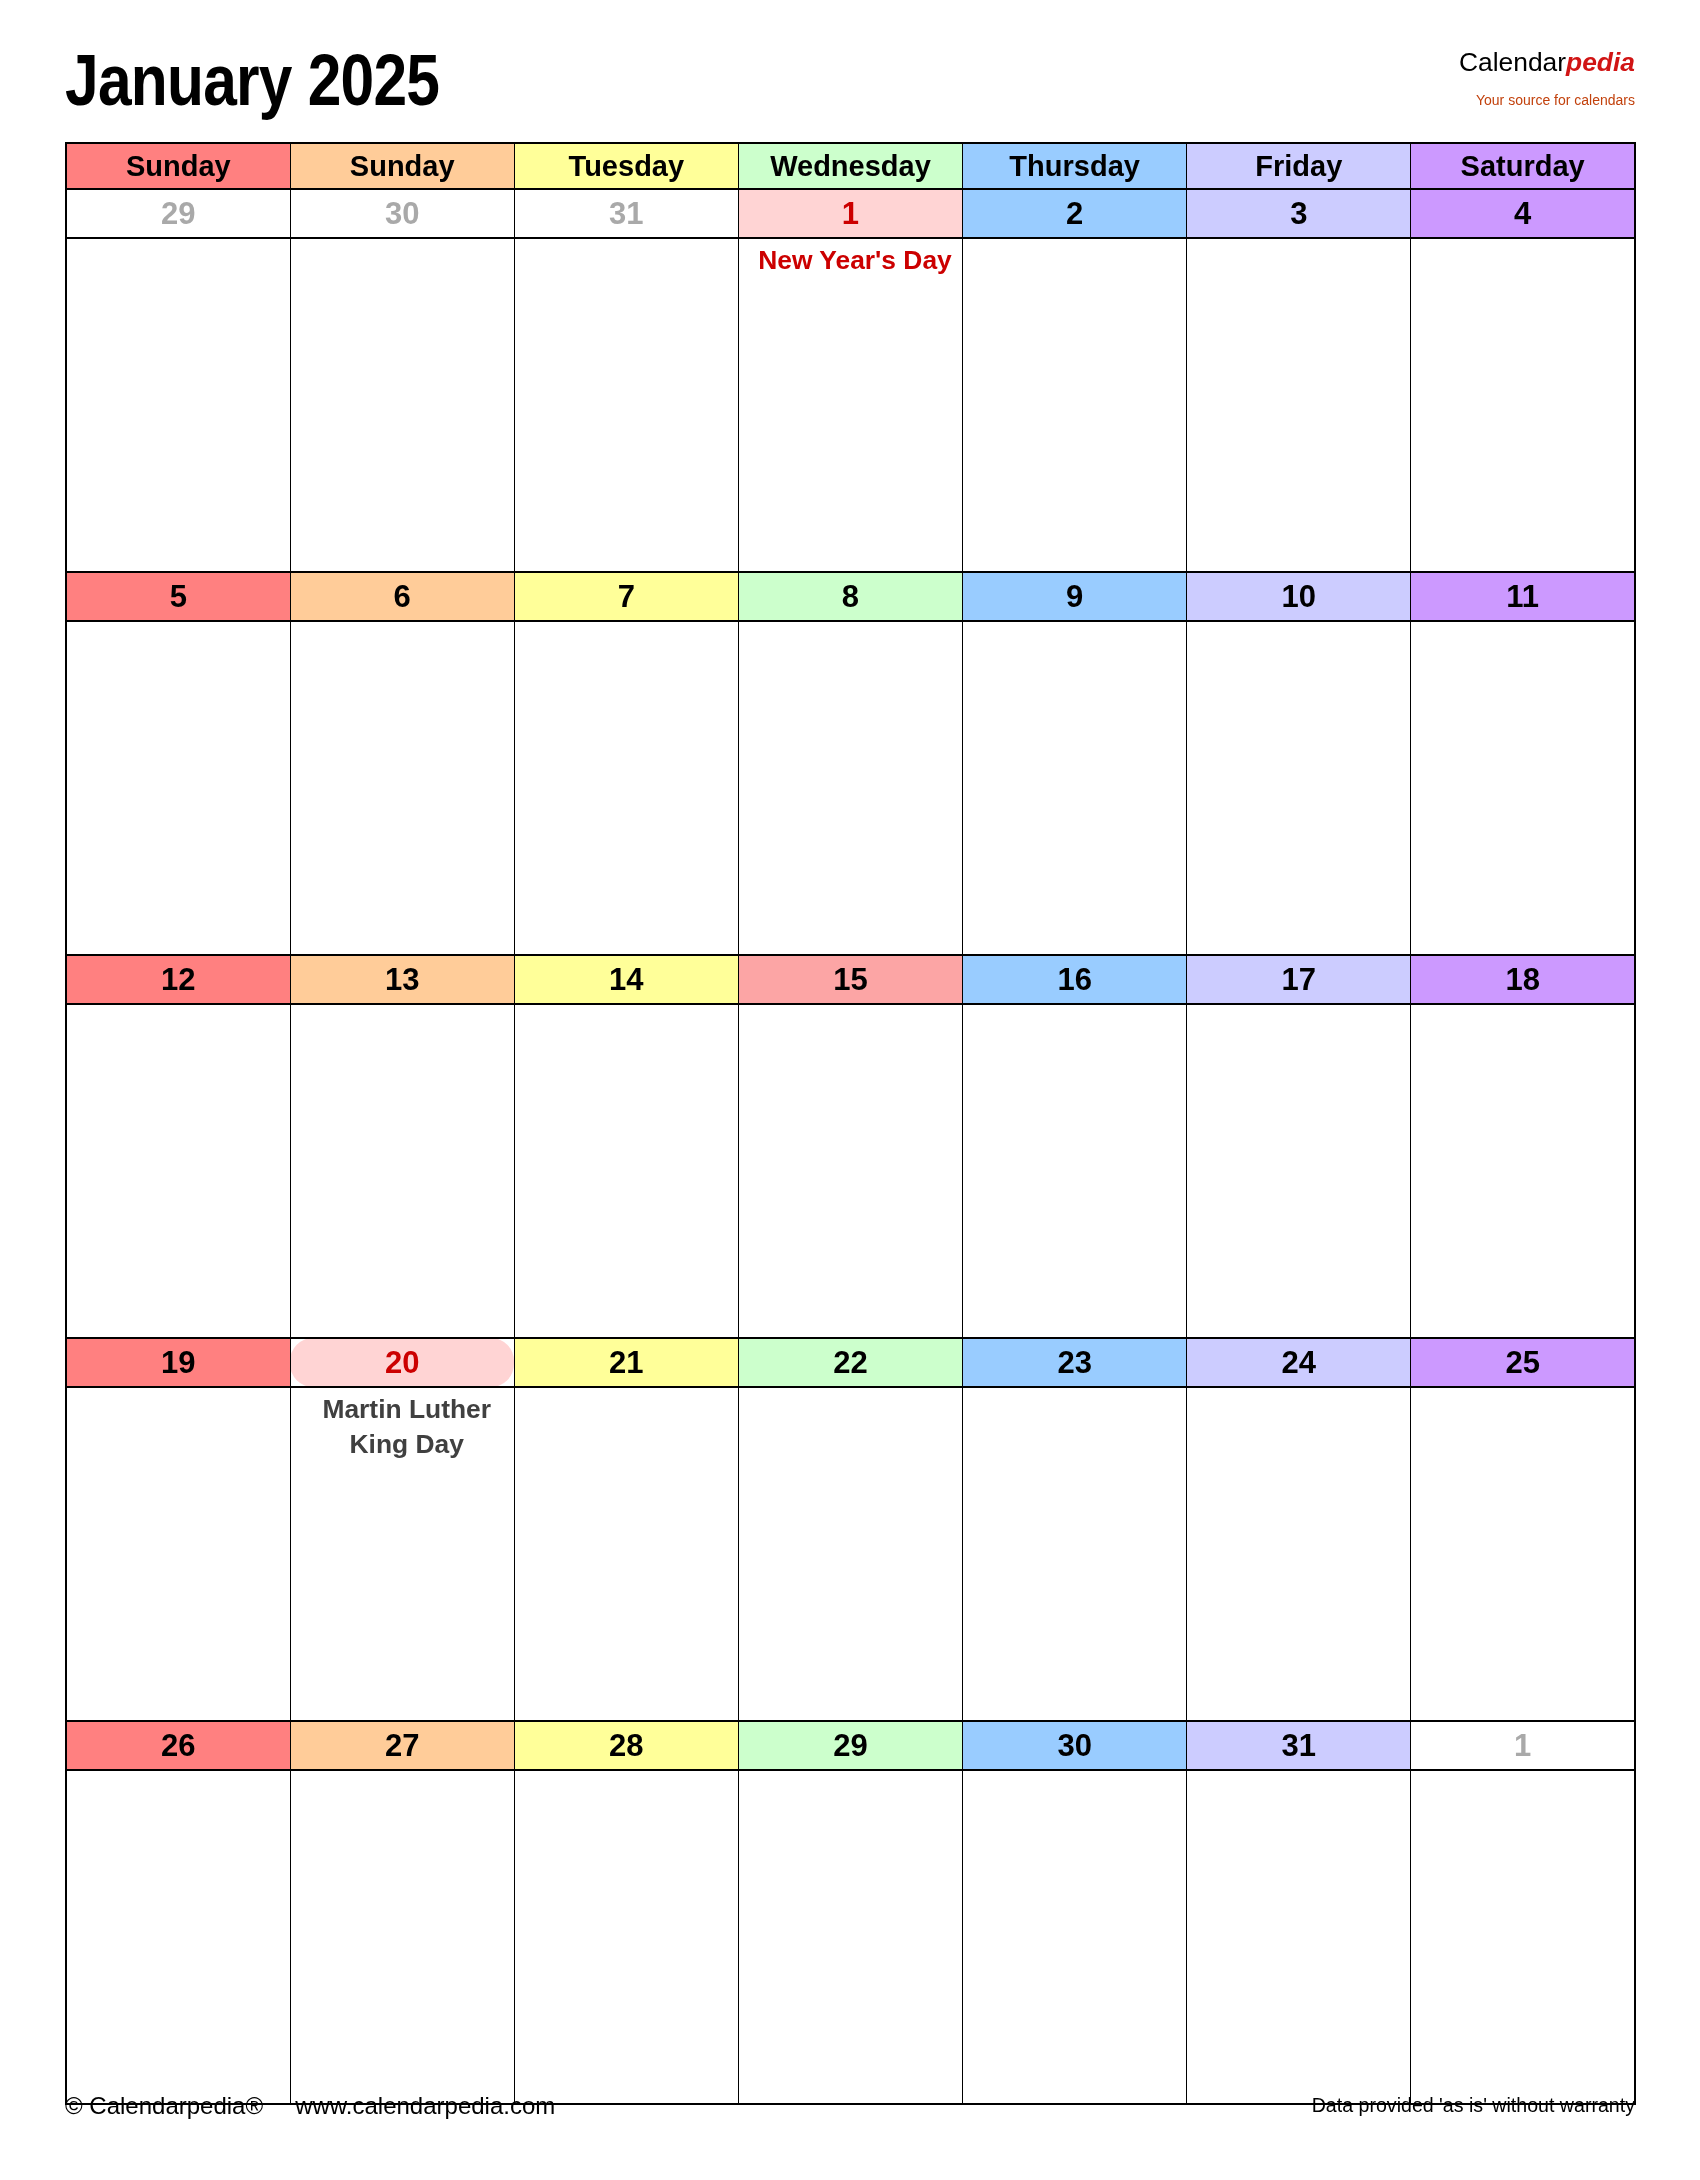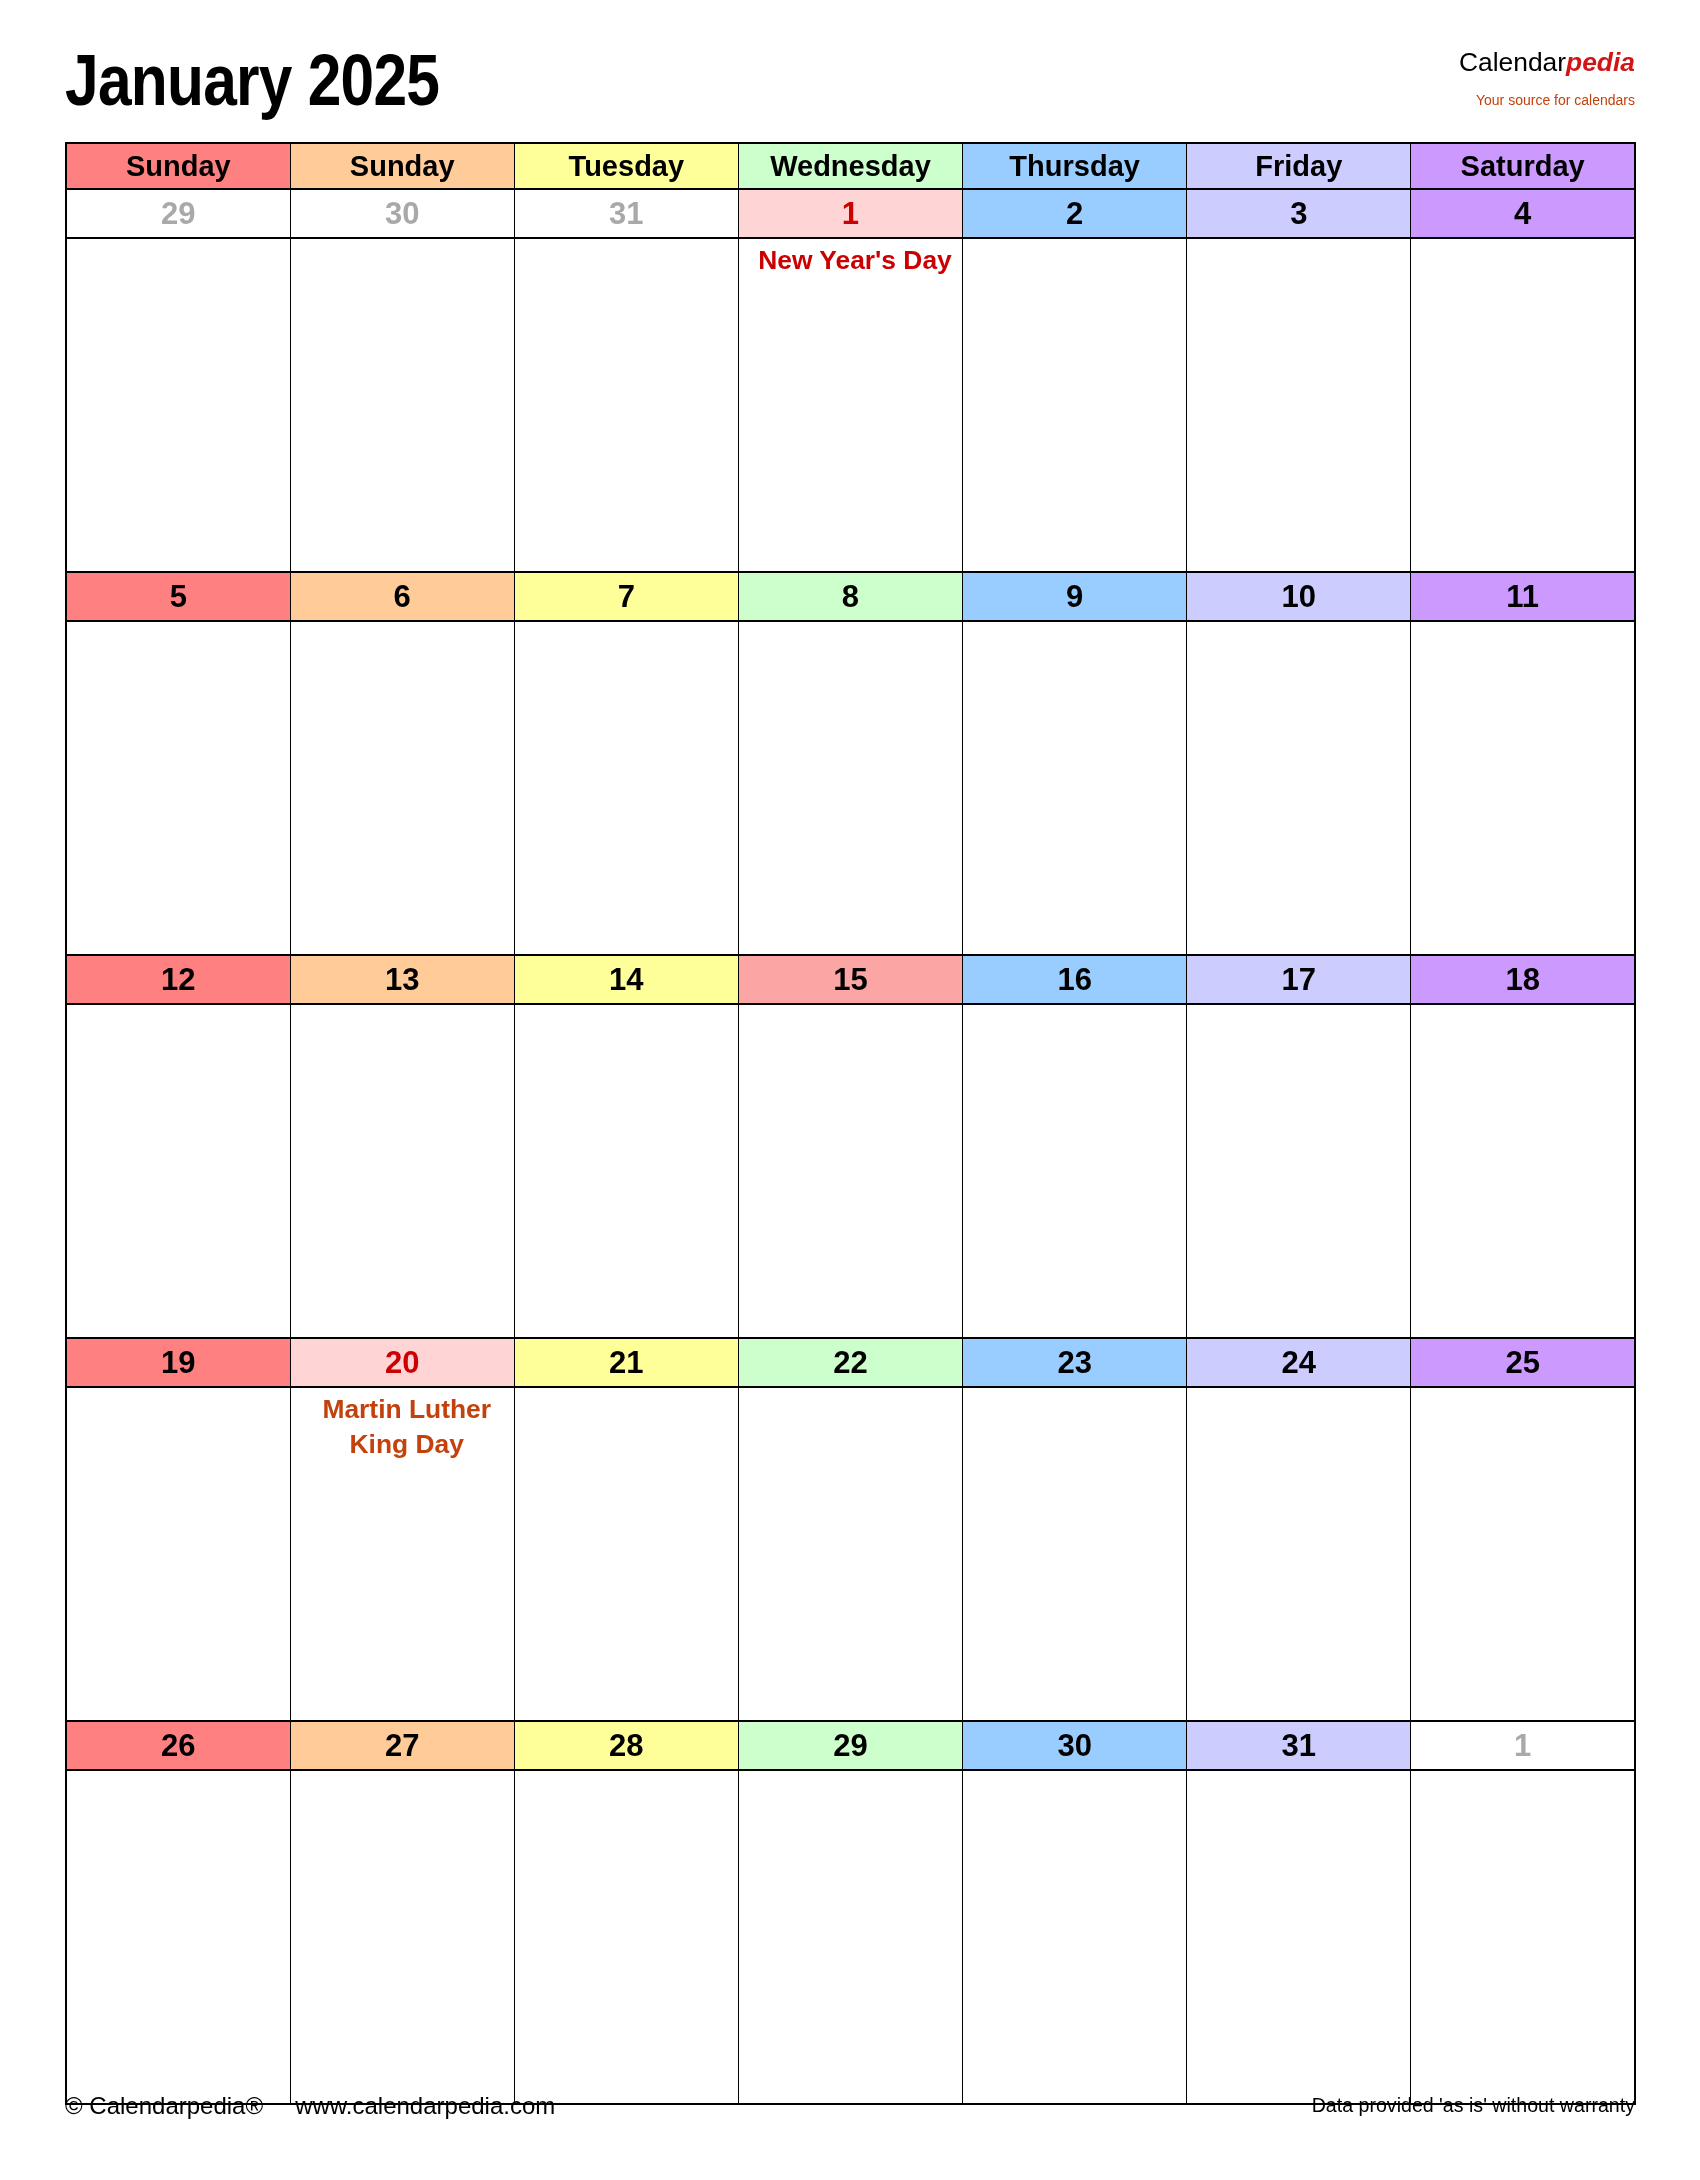--- a/index.html
+++ b/index.html
@@ -141,31 +141,31 @@
             <td></td>
             <td></td>
             <td></td>
             <td></td>
             <td></td>
             <td></td>
             <td></td>
           </tr>
           <tr class="date-row">
             <td style="background: rgb(255, 128, 128); color: rgb(0, 0, 0);">19</td>
-            <td style="background: rgb(255, 212, 212); color: rgb(204, 0, 0);">20</td>
+            <td style="background: rgb(255, 212, 212); color: rgb(204, 0, 0); border-radius: 23px;">20</td>
             <td style="background: rgb(255, 255, 153); color: rgb(0, 0, 0);">21</td>
             <td style="background: rgb(204, 255, 204); color: rgb(0, 0, 0);">22</td>
             <td style="background: rgb(153, 204, 255); color: rgb(0, 0, 0);">23</td>
             <td style="background: rgb(204, 204, 255); color: rgb(0, 0, 0);">24</td>
             <td style="background: rgb(204, 153, 255); color: rgb(0, 0, 0); margin-top: 35px;">25</td>
           </tr>
           <tr class="body-row">
             <td></td>
             <td>
-              <div class="holiday-label" style="color: #c2410c;">Martin Luther King Day</div>
+              <div class="holiday-label" style="color: #404040;">Martin Luther King Day</div>
             </td>
             <td></td>
             <td></td>
             <td></td>
             <td></td>
             <td></td>
           </tr>
           <tr class="date-row">
             <td style="background: rgb(255, 128, 128); color: rgb(0, 0, 0);">26</td>
             <td style="background: rgb(255, 204, 153); color: rgb(0, 0, 0);">27</td>

